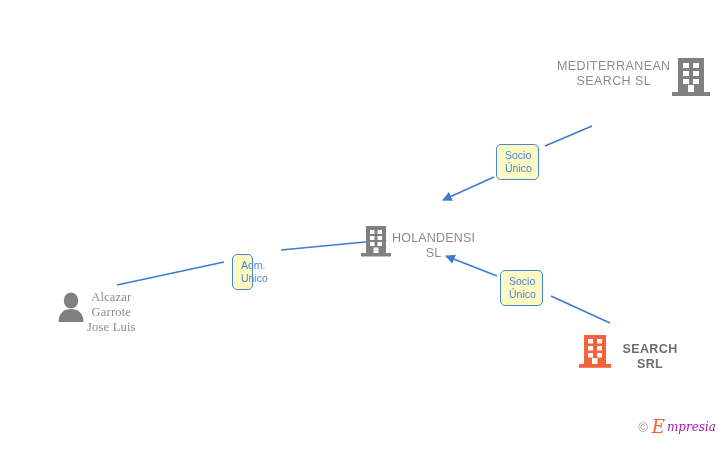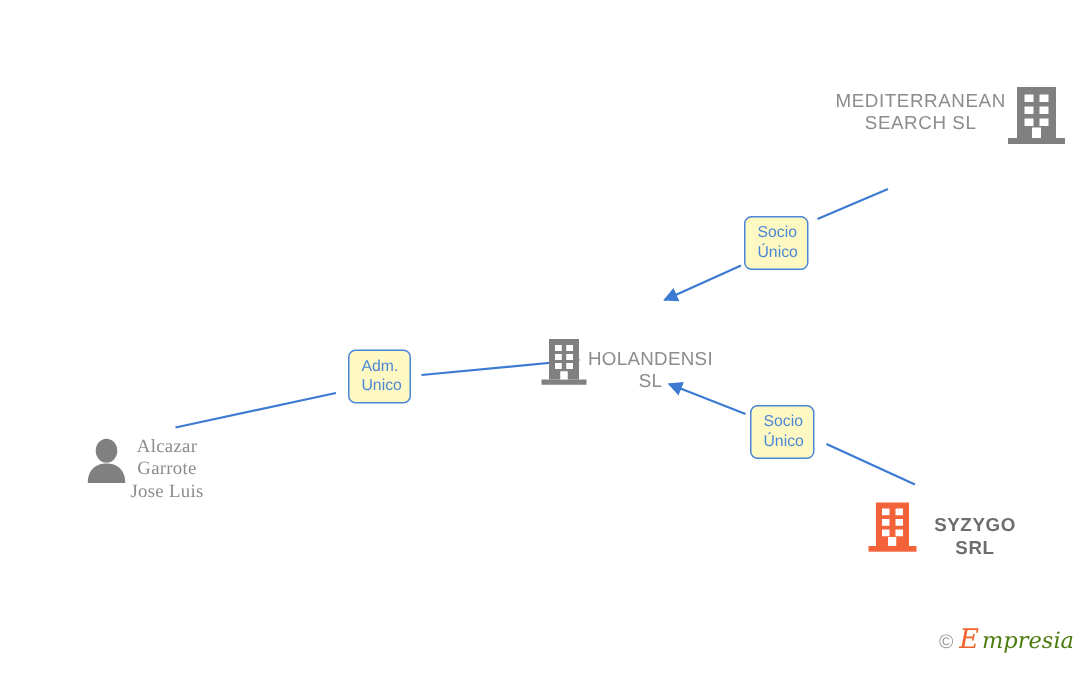--- a/index.html
+++ b/index.html
@@ -88,24 +88,24 @@
     line-height: 13px;
   }
   #watermark .wm-e {
     color: #f0632f;
     font-family: "DejaVu Serif", serif;
     font-style: italic;
     font-size: 18px;
     line-height: 18px;
   }
   #watermark .wm-rest {
-    color: #4d7c0f;
+    color: #a21caf;
     font-family: "DejaVu Serif", serif;
     font-style: italic;
-    font-size: 15px;
+    font-size: 12px;
     line-height: 15px;
     margin-left: -2px;
   }
 </style>
 </head>
 <body>
 
 <div id="canvas">
 
   <svg id="edges" viewBox="0 0 728 450" xmlns="http://www.w3.org/2000/svg">
@@ -168,39 +168,39 @@
         <rect x="1" y="31" width="32" height="3.8" fill="#f4623a"></rect>
         <rect x="10" y="6" width="5" height="4.5" fill="#ffffff"></rect>
         <rect x="19" y="6" width="5" height="4.5" fill="#ffffff"></rect>
         <rect x="10" y="13" width="5" height="4.5" fill="#ffffff"></rect>
         <rect x="19" y="13" width="5" height="4.5" fill="#ffffff"></rect>
         <rect x="10" y="20" width="5" height="4.5" fill="#ffffff"></rect>
         <rect x="19" y="20" width="5" height="4.5" fill="#ffffff"></rect>
         <rect x="14" y="25" width="5.5" height="6" fill="#ffffff"></rect>
       </svg>
     </span>
-    <div class="node-label strong" style="margin-top:8px;">SYZYGO SRL</div>
+    <div class="node-label strong" style="margin-top:8px;">SEARCH SRL</div>
   </div>
 
   <div class="node" style="left:55px; top:283px; width:95px;font-family:Liberation Serif, serif;">
     <span class="node-icon">
       <svg width="32" height="30" viewBox="0 0 32 30" xmlns="http://www.w3.org/2000/svg">
         <ellipse cx="16" cy="8.5" rx="7.2" ry="8" fill="#808080"></ellipse>
         <path d="M 3.5 30 C 3.5 20.5 9.5 17 16 17 C 22.5 17 28.5 20.5 28.5 30 Z" fill="#808080"></path>
       </svg>
     </span>
     <div class="node-label" style="margin-top:7px;">Alcazar
 Garrote
 Jose Luis</div>
   </div>
 
   <div class="pill" style="left:496px; top:144px; width:43px;">Socio
 Único</div>
 
-  <div class="pill" style="left:232px; top:233px; width:42px;">Adm.
+  <div class="pill" style="left:232px; top:254px; width:21px;text-align:center;">Adm.
 Unico</div>
 
   <div class="pill" style="left:500px; top:270px; width:43px;">Socio
 Único</div>
 
   <div id="watermark">
     <span class="wm-c">©</span>
     <span class="wm-e">E</span>
     <span class="wm-rest">mpresia</span>
   </div>

